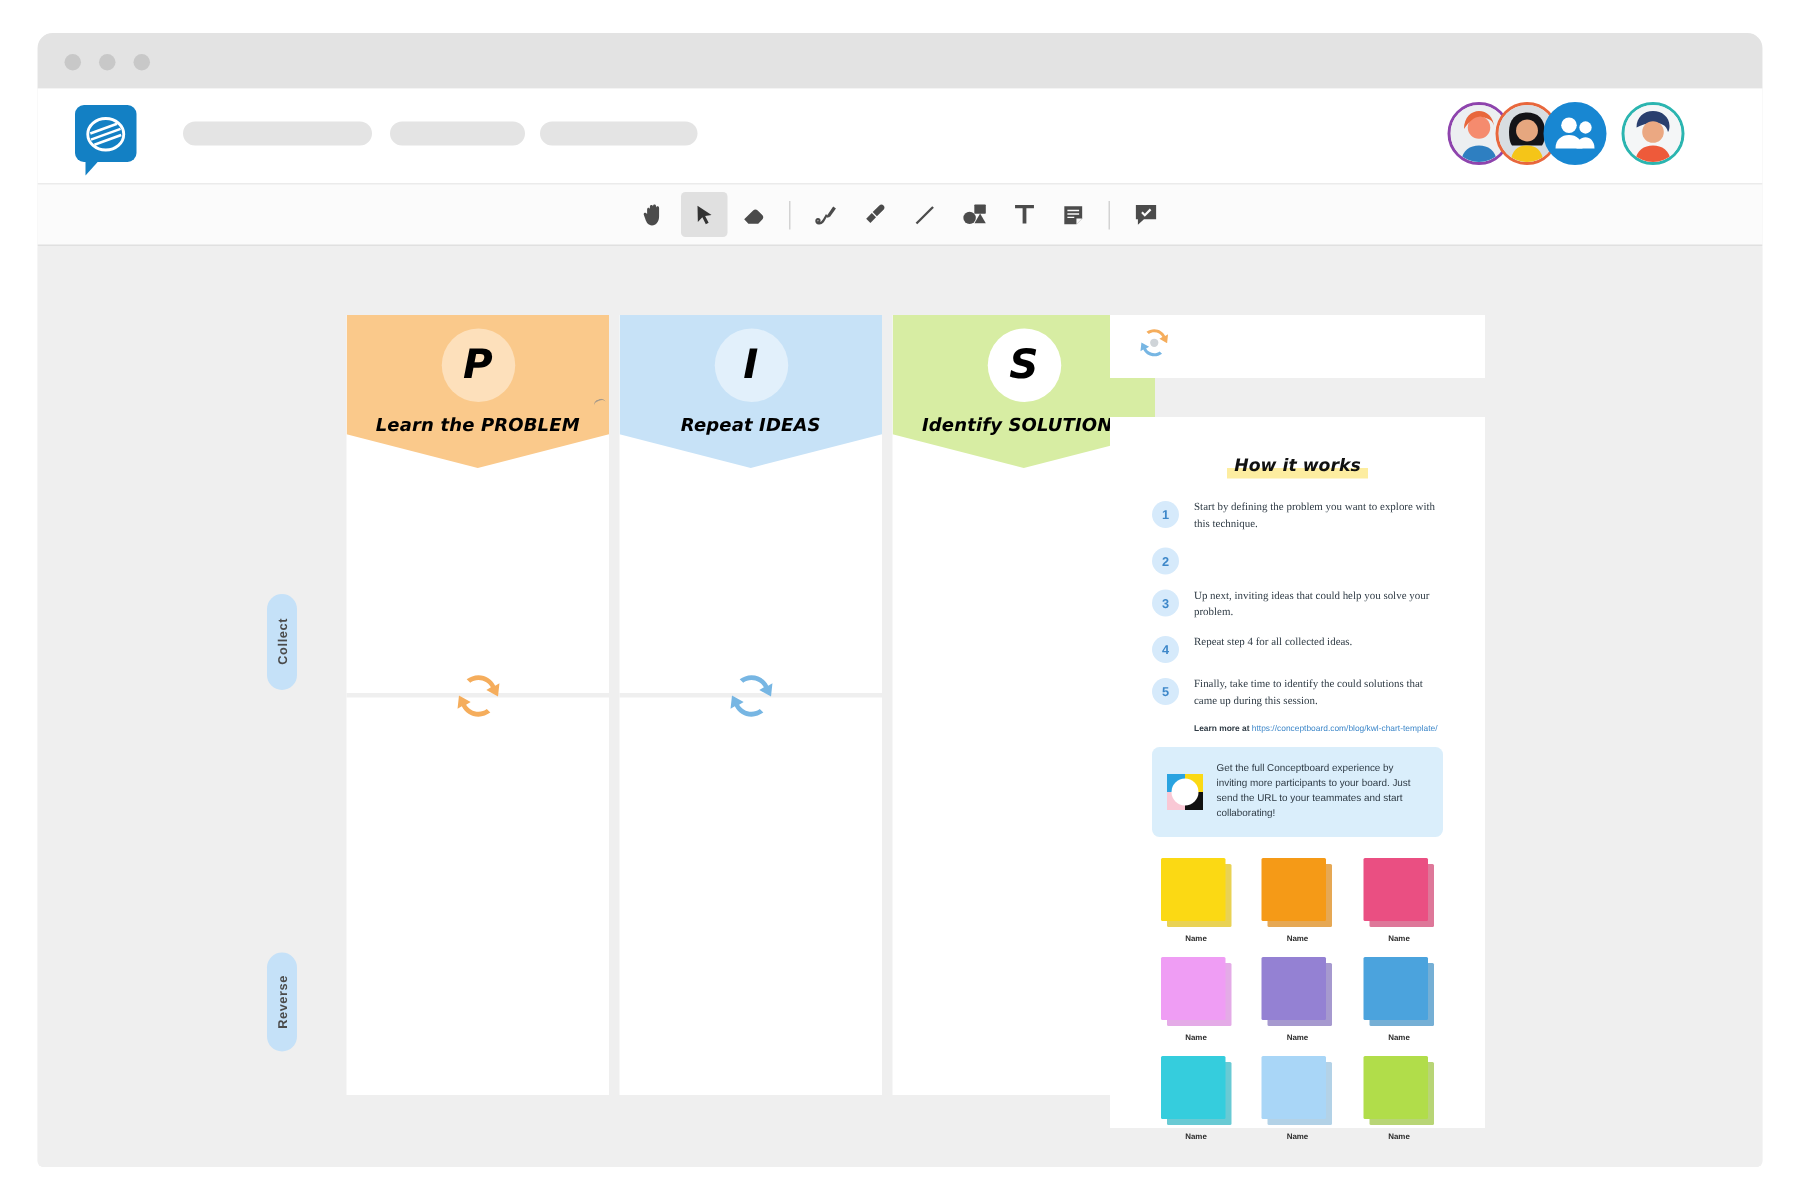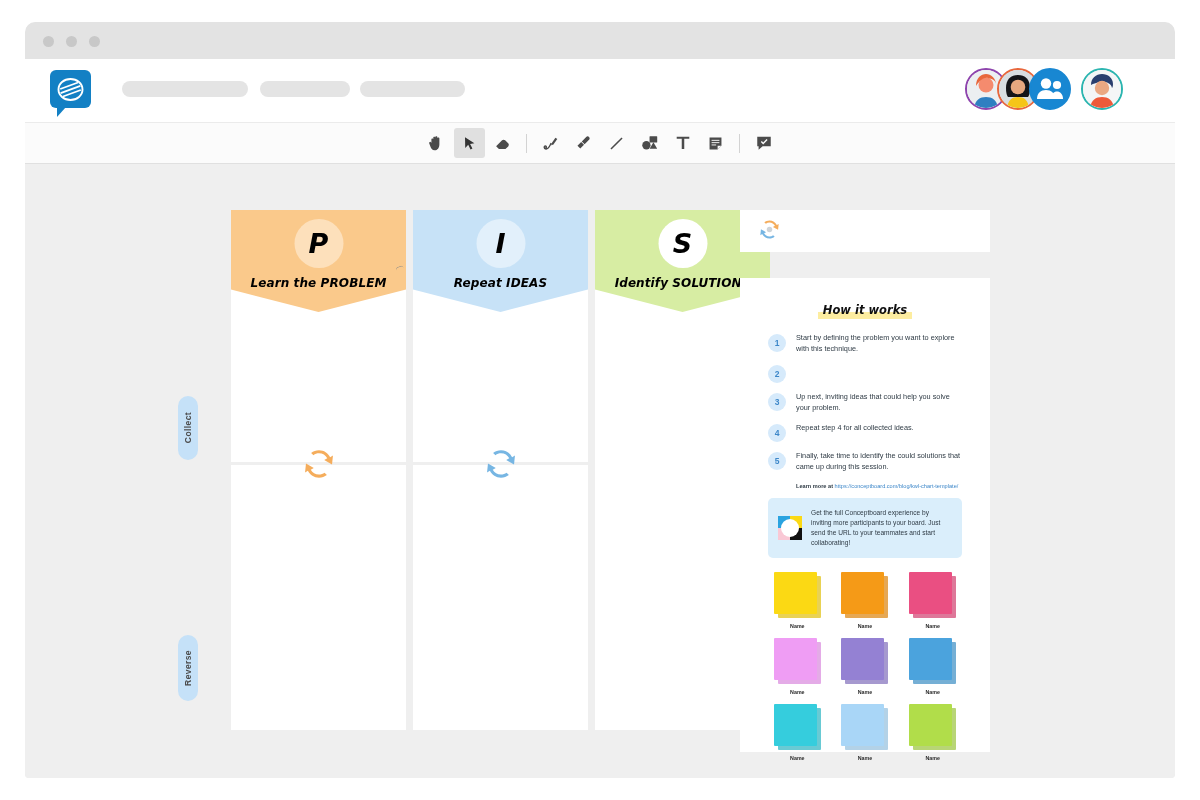--- a/index.html
+++ b/index.html
@@ -200,21 +200,21 @@
   }
   .step { display: flex; gap: 10px; margin-bottom: 9px; align-items: flex-start; }
   .step-num {
     flex: 0 0 auto;
     width: 18px; height: 18px; border-radius: 50%;
     background: #d6eafb; color: #3d87c9;
     font-size: 8.5px; font-weight: bold;
     display: flex; align-items: center; justify-content: center;
     margin-top: 1px;
   }
-  .step-text { font-size: 7.3px; line-height: 1.5; color: #2f3b45; }
+  .step-text { font-size: 7.3px; line-height: 1.5; color: #2f3b45; font-family: Liberation Serif, serif; }
 
   #learn-more { font-size: 5.6px; line-height: 1.45; color: #2f3b45; margin: 4px 0 8px 28px; }
   #learn-more b { font-weight: bold; }
   #learn-more a { color: #3d87c9; text-decoration: none; word-break: break-all; }
 
   #promo {
     margin-left: 0;
     background: #daeefb; border-radius: 5px;
     padding: 10px 11px 10px 10px;
     display: flex; gap: 9px; align-items: center;

